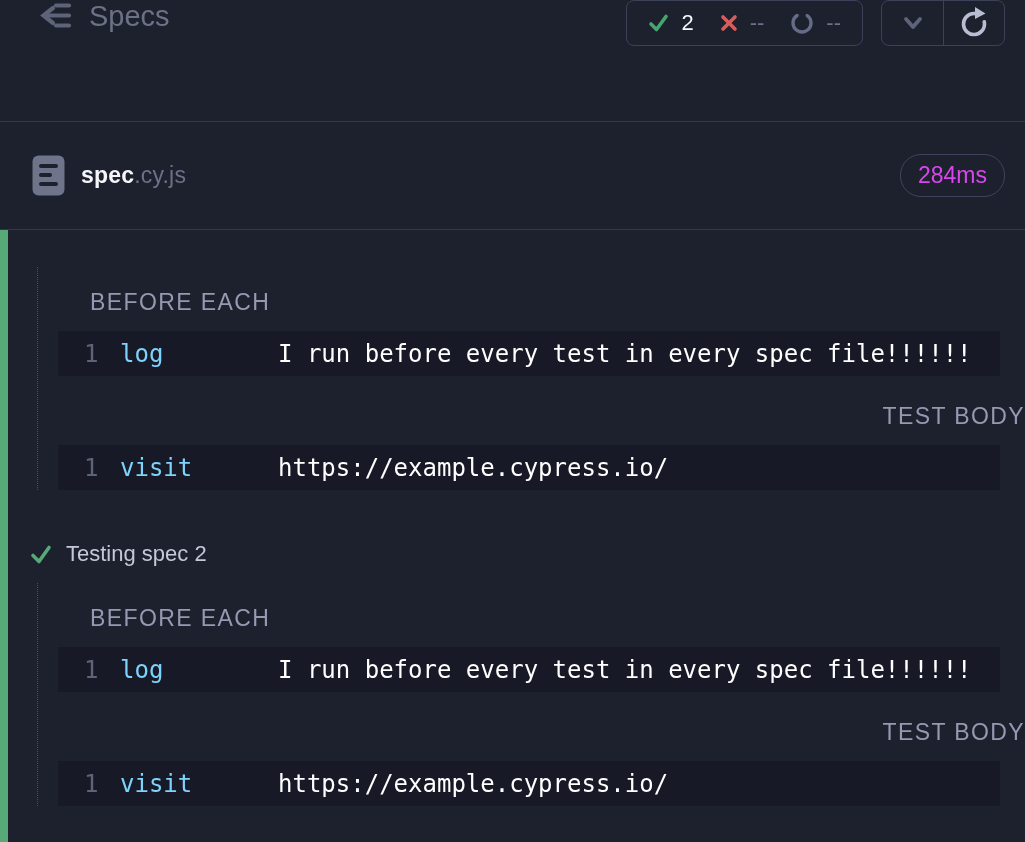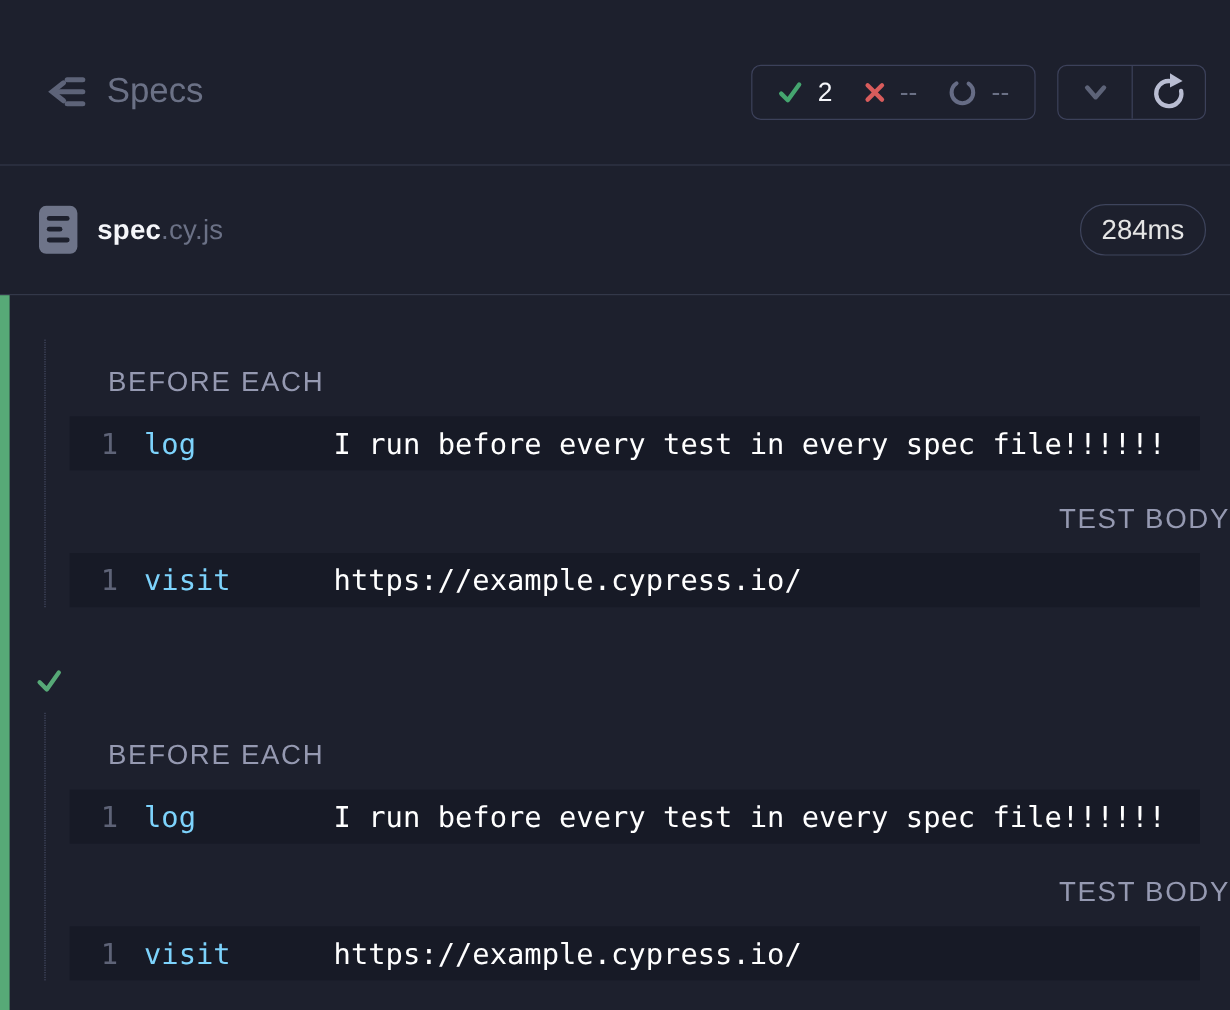--- a/index.html
+++ b/index.html
@@ -8,23 +8,22 @@
     width:1025px; height:842px;
     background:#1d202d;
     font-family:"Liberation Sans", sans-serif;
     overflow:hidden;
   }
 
   
   .header {
     height:122px;
     border-bottom:1px solid #333849;
-    display:flex; align-items:center;
+    display:flex; align-items:flex-start;
     padding:0 20px 0 33px;
-    margin-top:16px;
   }
   .specs-toggle {
     background:none; border:none; padding:0; margin-right:16px;
     display:flex; align-items:center; cursor:pointer;
   }
   .page-title { font-size:29px; color:#6b7186; }
   .spacer { flex:1; }
 
   .stats {
     display:flex; align-items:center;
@@ -54,21 +53,21 @@
     border-bottom:1px solid #333849;
     display:flex; align-items:center;
     padding:0 20px 0 32px;
   }
   .file-icon-wrap { margin-right:16px; display:flex; }
   .spec-name { font-size:23px; letter-spacing:.2px; }
   .spec-name .primary { color:#f5f6fa; font-weight:bold; }
   .spec-name .ext { color:#6b7186; }
   .duration-badge {
     border:1px solid #3e445c; border-radius:21px;
-    padding:7px 17px; font-size:23px; color:#e5e5e5;
+    padding:7px 17px; font-size:23px; color:#d946ef;
   }
 
   
   .content {
     border-left:8px solid #57a977;
     min-height:612px;
     padding-top:21px;
   }
   .test { margin-bottom:51px; }
   .test-title-row {
@@ -204,20 +203,21 @@
     </div>
   </div>
 
   <div class="test">
     <div class="test-title-row">
       <span class="check-wrap">
         <svg width="22" height="21" viewBox="0 0 22 21">
           <path d="M3 11.5 L9 17.5 L19 3.5" stroke="#57a977" stroke-width="3.6" fill="none" stroke-linecap="round" stroke-linejoin="round"></path>
         </svg>
       </span>
+      <span class="test-title">Testing spec 2</span>
     </div>
     <div class="test-body">
       <div class="section-label">BEFORE EACH</div>
       <div class="cmd-row">
         <span class="cmd-number">1</span>
         <span class="cmd-name">log</span>
         <span class="cmd-message">I run before every test in every spec file!!!!!!</span>
       </div>
       <div class="section-label second">TEST BODY</div>
       <div class="cmd-row">

